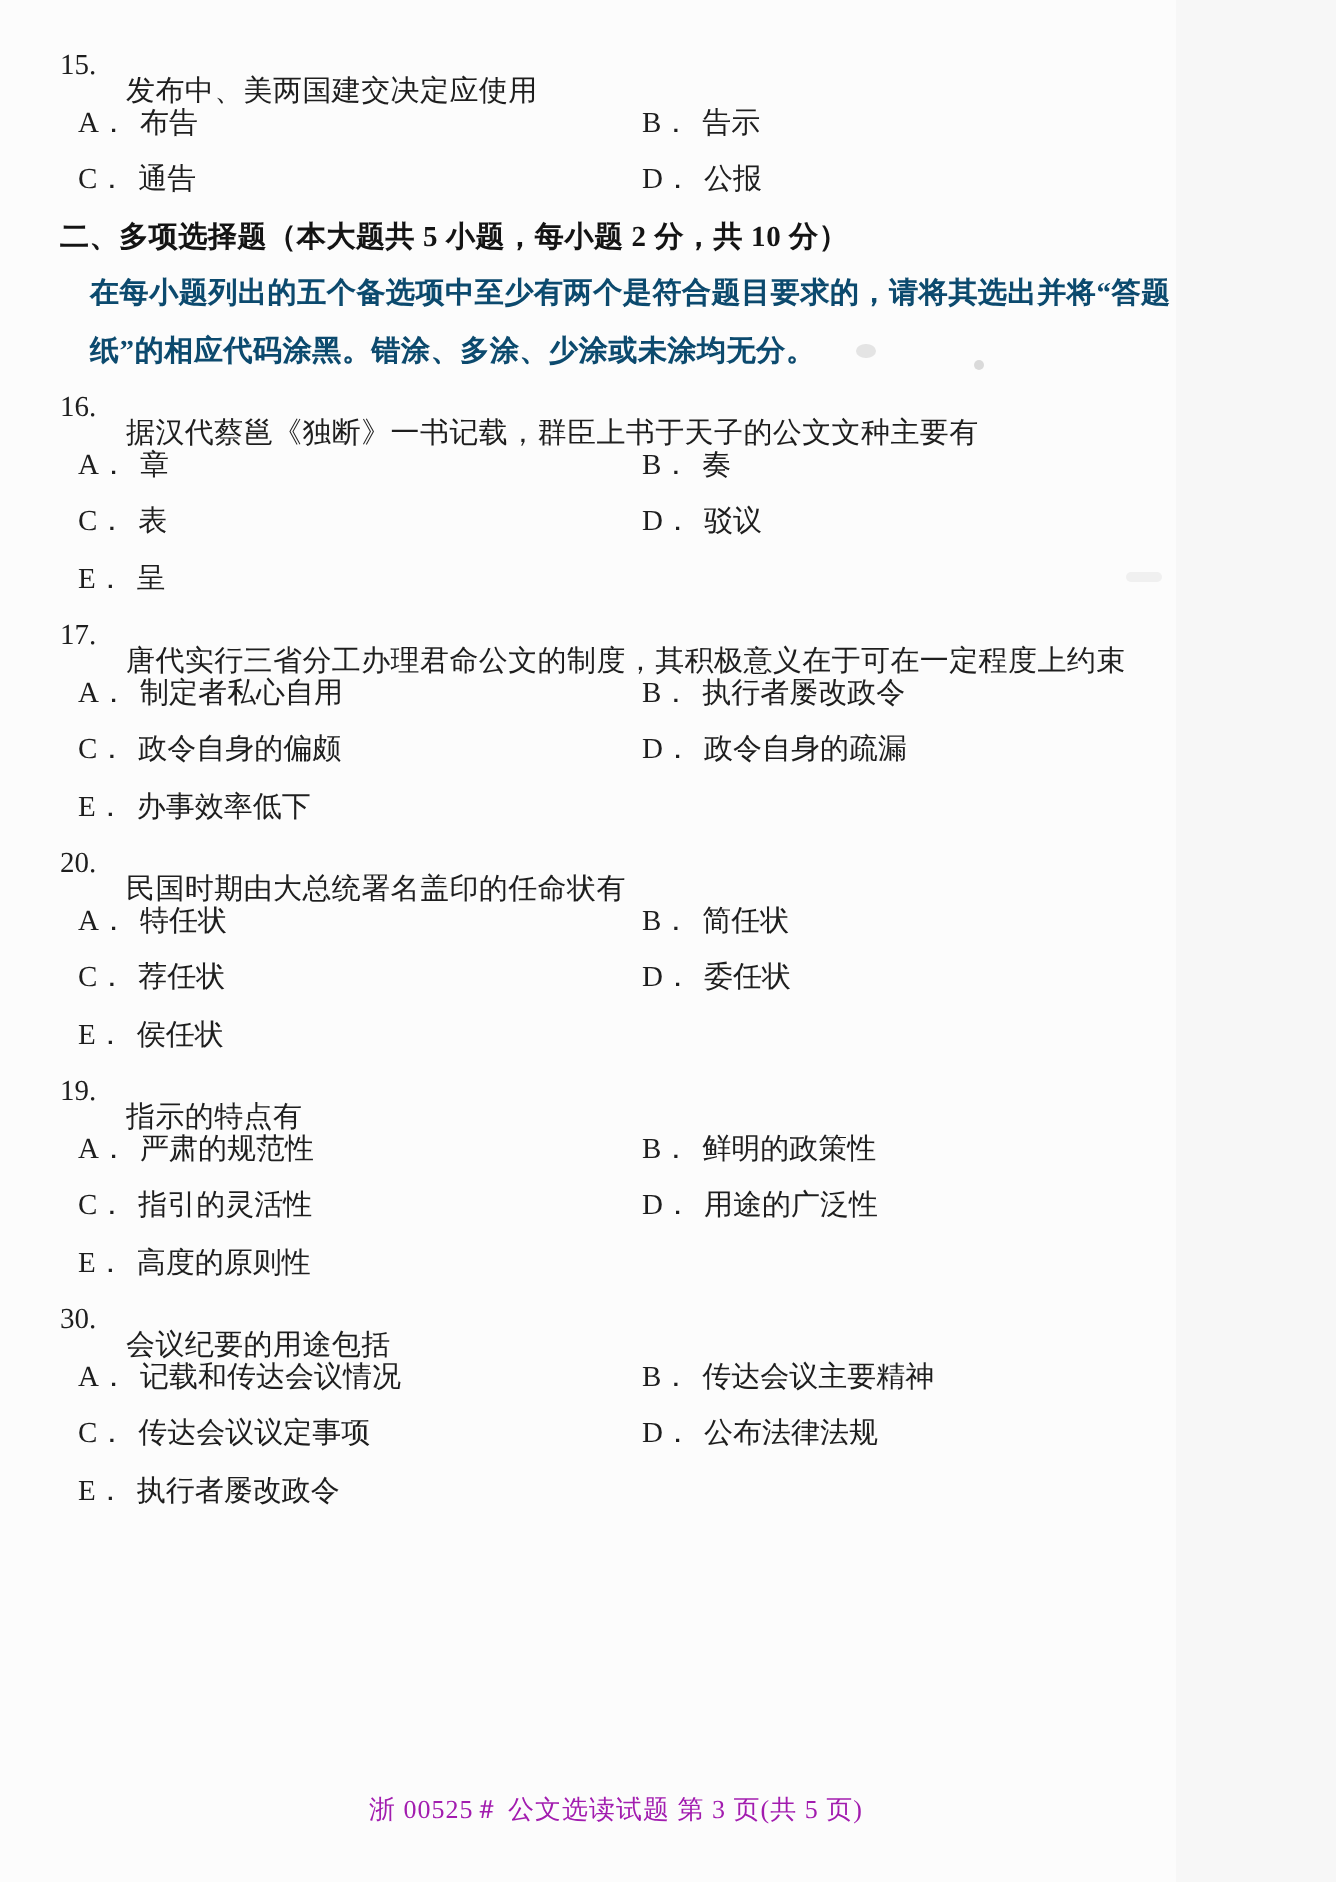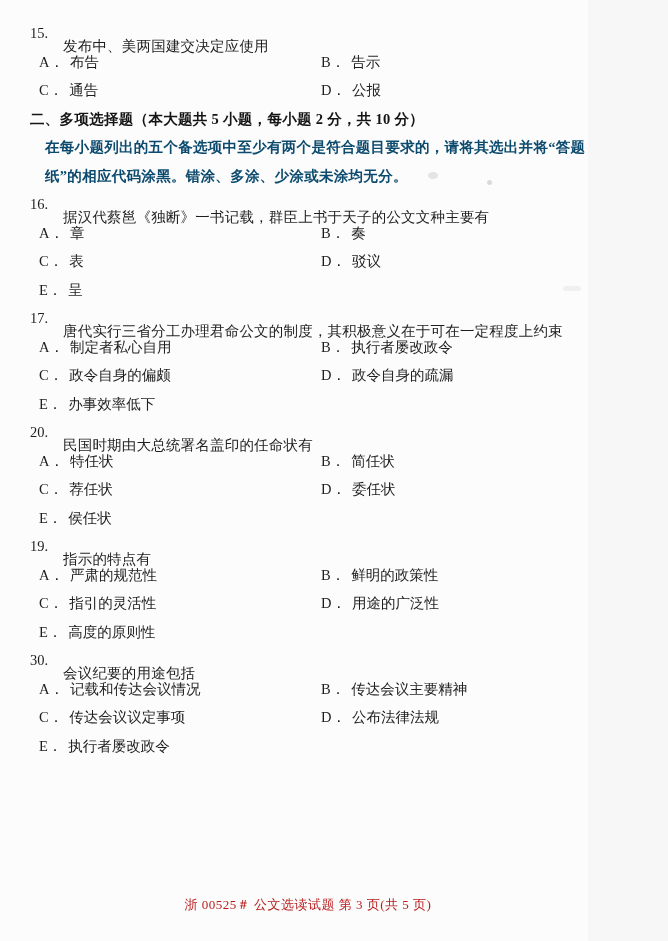--- a/index.html
+++ b/index.html
@@ -62,21 +62,21 @@
   }
   .footer{
     position:absolute;
     top:891px;
     left:0;
     width:616px;
     height:28px;
     line-height:28px;
     text-align:center;
     font-size:13px;
-    color:#b91c1c;
+    color:#a21caf;
     letter-spacing:0.5px;
   }
   .speck{
     position:absolute;
     background:#9a9a9a;
     border-radius:50%;
   }
   .speck-1{left:428px;top:172px;width:10px;height:7px;opacity:0.25;}
   .speck-2{left:487px;top:180px;width:5px;height:5px;opacity:0.35;}
   .speck-3{left:563px;top:286px;width:18px;height:5px;opacity:0.12;border-radius:3px;}

